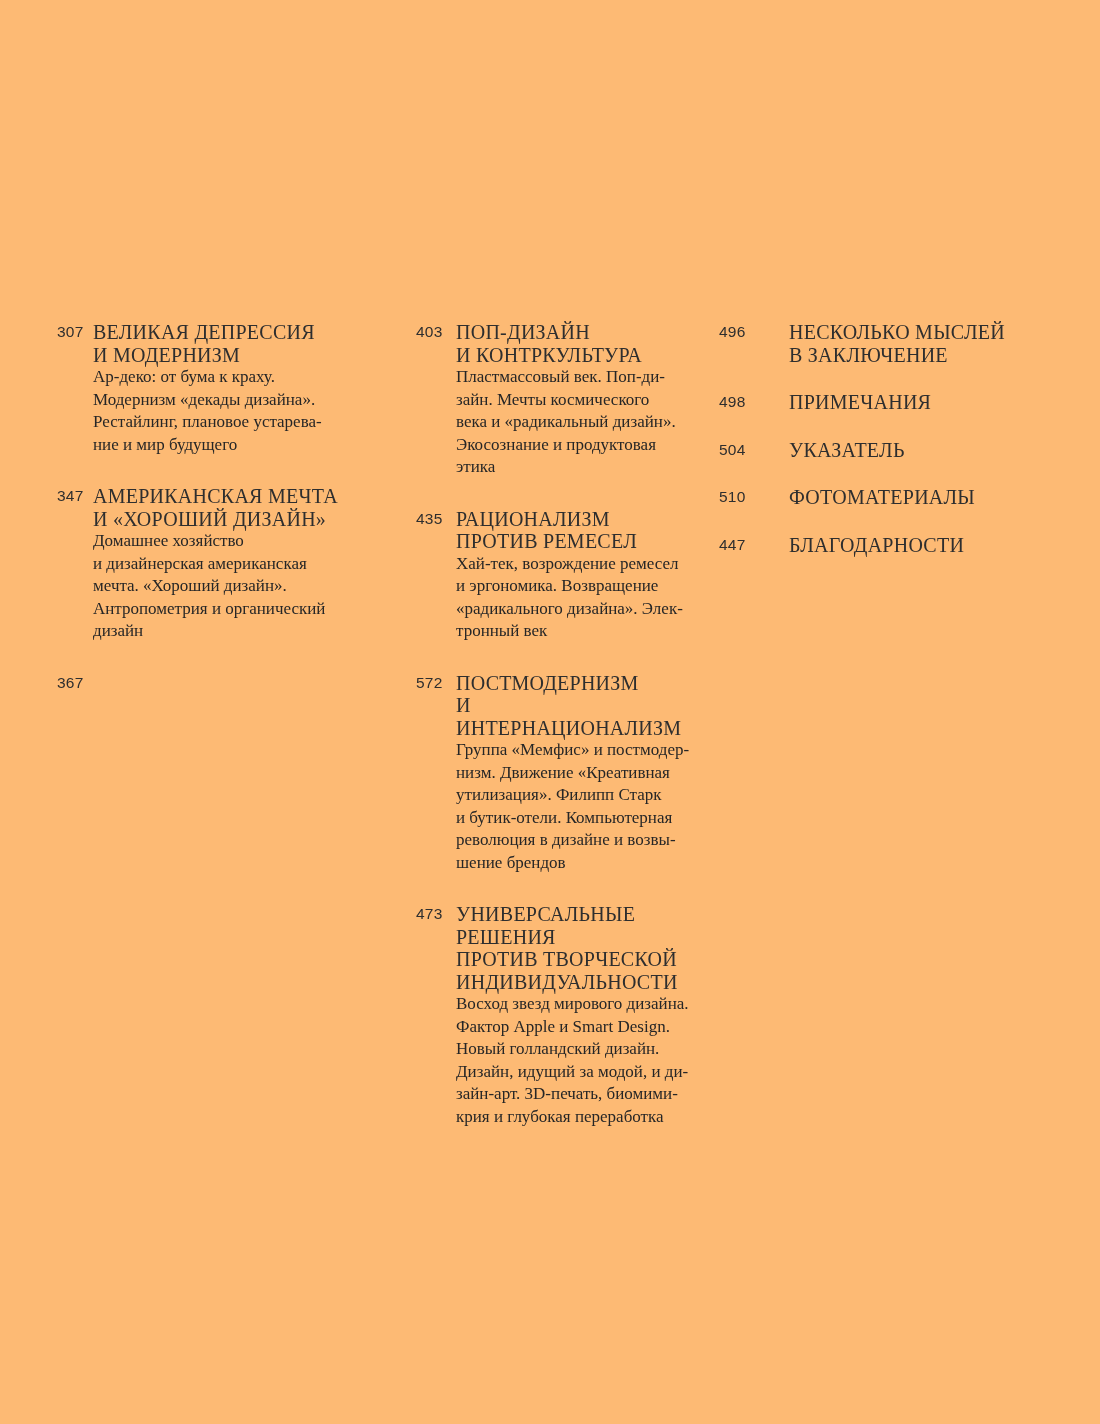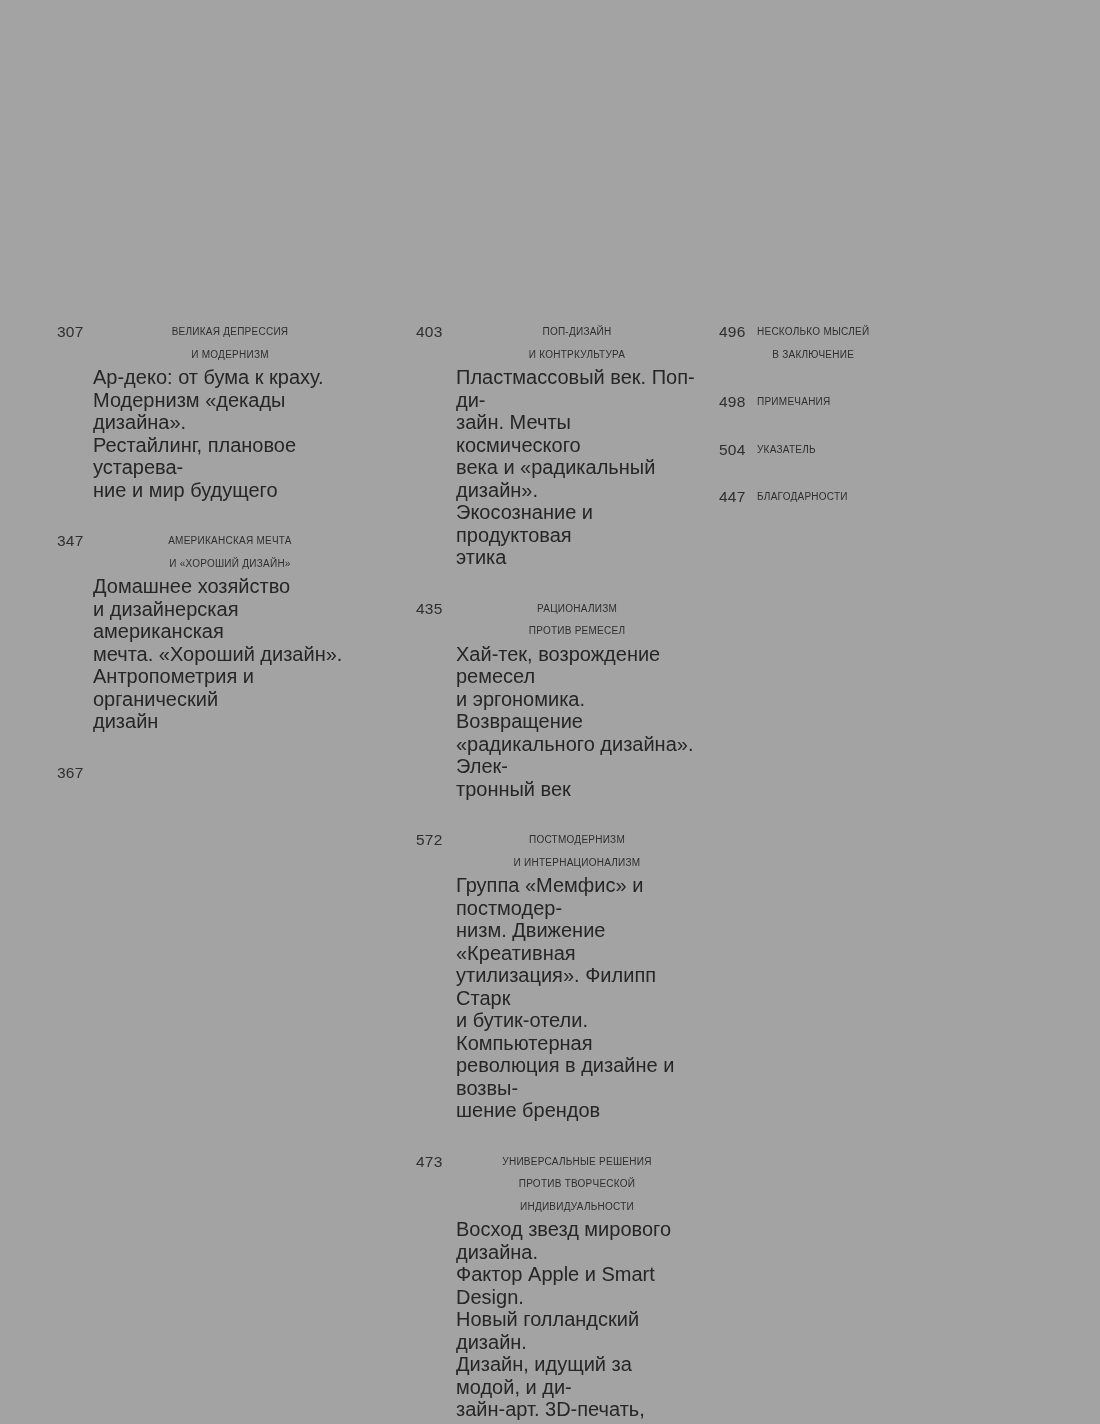--- a/index.html
+++ b/index.html
@@ -4,63 +4,62 @@
 <style>
   html, body {
     margin: 0;
     padding: 0;
     background: #ffffff;
   }
   .page {
     position: relative;
     width: 1100px;
     height: 1424px;
-    background: #a3a3a3;
+    background: #fdba74;
     overflow: hidden;
   }
   .toc-column {
     position: absolute;
     top: 321px;
   }
   .col-1 { left: 57px;  width: 310px; }
   .col-2 { left: 386px; width: 312px; }
   .col-3 { left: 719px; width: 330px; }
 
   .toc-entry {
     display: flex;
     align-items: flex-start;
     margin-bottom: 29px;
   }
-  .col-3 .toc-entry { margin-bottom: 25px; }
+  .col-3 .toc-entry { margin-bottom: 25px; gap: 32px; }
 
   .entry-num {
     flex: 0 0 36px;
     font-family: "Liberation Sans", sans-serif;
     font-size: 15.5px;
     line-height: 22.5px;
     letter-spacing: 0.2px;
     color: #2e2e2e;
   }
   .col-2 .entry-num { flex-basis: 40px; margin-left: 30px; }
   .col-3 .entry-num { flex-basis: 38px; }
 
   .entry-content { min-width: 0; }
 
   .entry-title {
-    font-family: Liberation Sans, sans-serif;
-    font-size: 10px;
+    font-family: Liberation Serif, serif;
+    font-size: 20px;
     line-height: 22.5px;
     letter-spacing: 0.25px;
     color: #2e2e2e;
     white-space: pre-line;
-    text-align: center;
   }
   .entry-body {
-    font-family: Liberation Sans, sans-serif;
-    font-size: 20px;
+    font-family: Liberation Serif, serif;
+    font-size: 17px;
     line-height: 22.5px;
     color: #262626;
     white-space: pre-line;
   }
 </style>
 </head>
 <body>
 
 <div class="page">
 
@@ -162,20 +161,26 @@
         <div class="entry-title">ПРИМЕЧАНИЯ</div>
       </div>
     </div>
     <div class="toc-entry">
       <div class="entry-num">504</div>
       <div class="entry-content">
         <div class="entry-title">УКАЗАТЕЛЬ</div>
       </div>
     </div>
     <div class="toc-entry">
+      <div class="entry-num">510</div>
+      <div class="entry-content">
+        <div class="entry-title">ФОТОМАТЕРИАЛЫ</div>
+      </div>
+    </div>
+    <div class="toc-entry">
       <div class="entry-num">447</div>
       <div class="entry-content">
         <div class="entry-title">БЛАГОДАРНОСТИ</div>
       </div>
     </div>
   </div>
 
 </div>
 
 </body></html>

